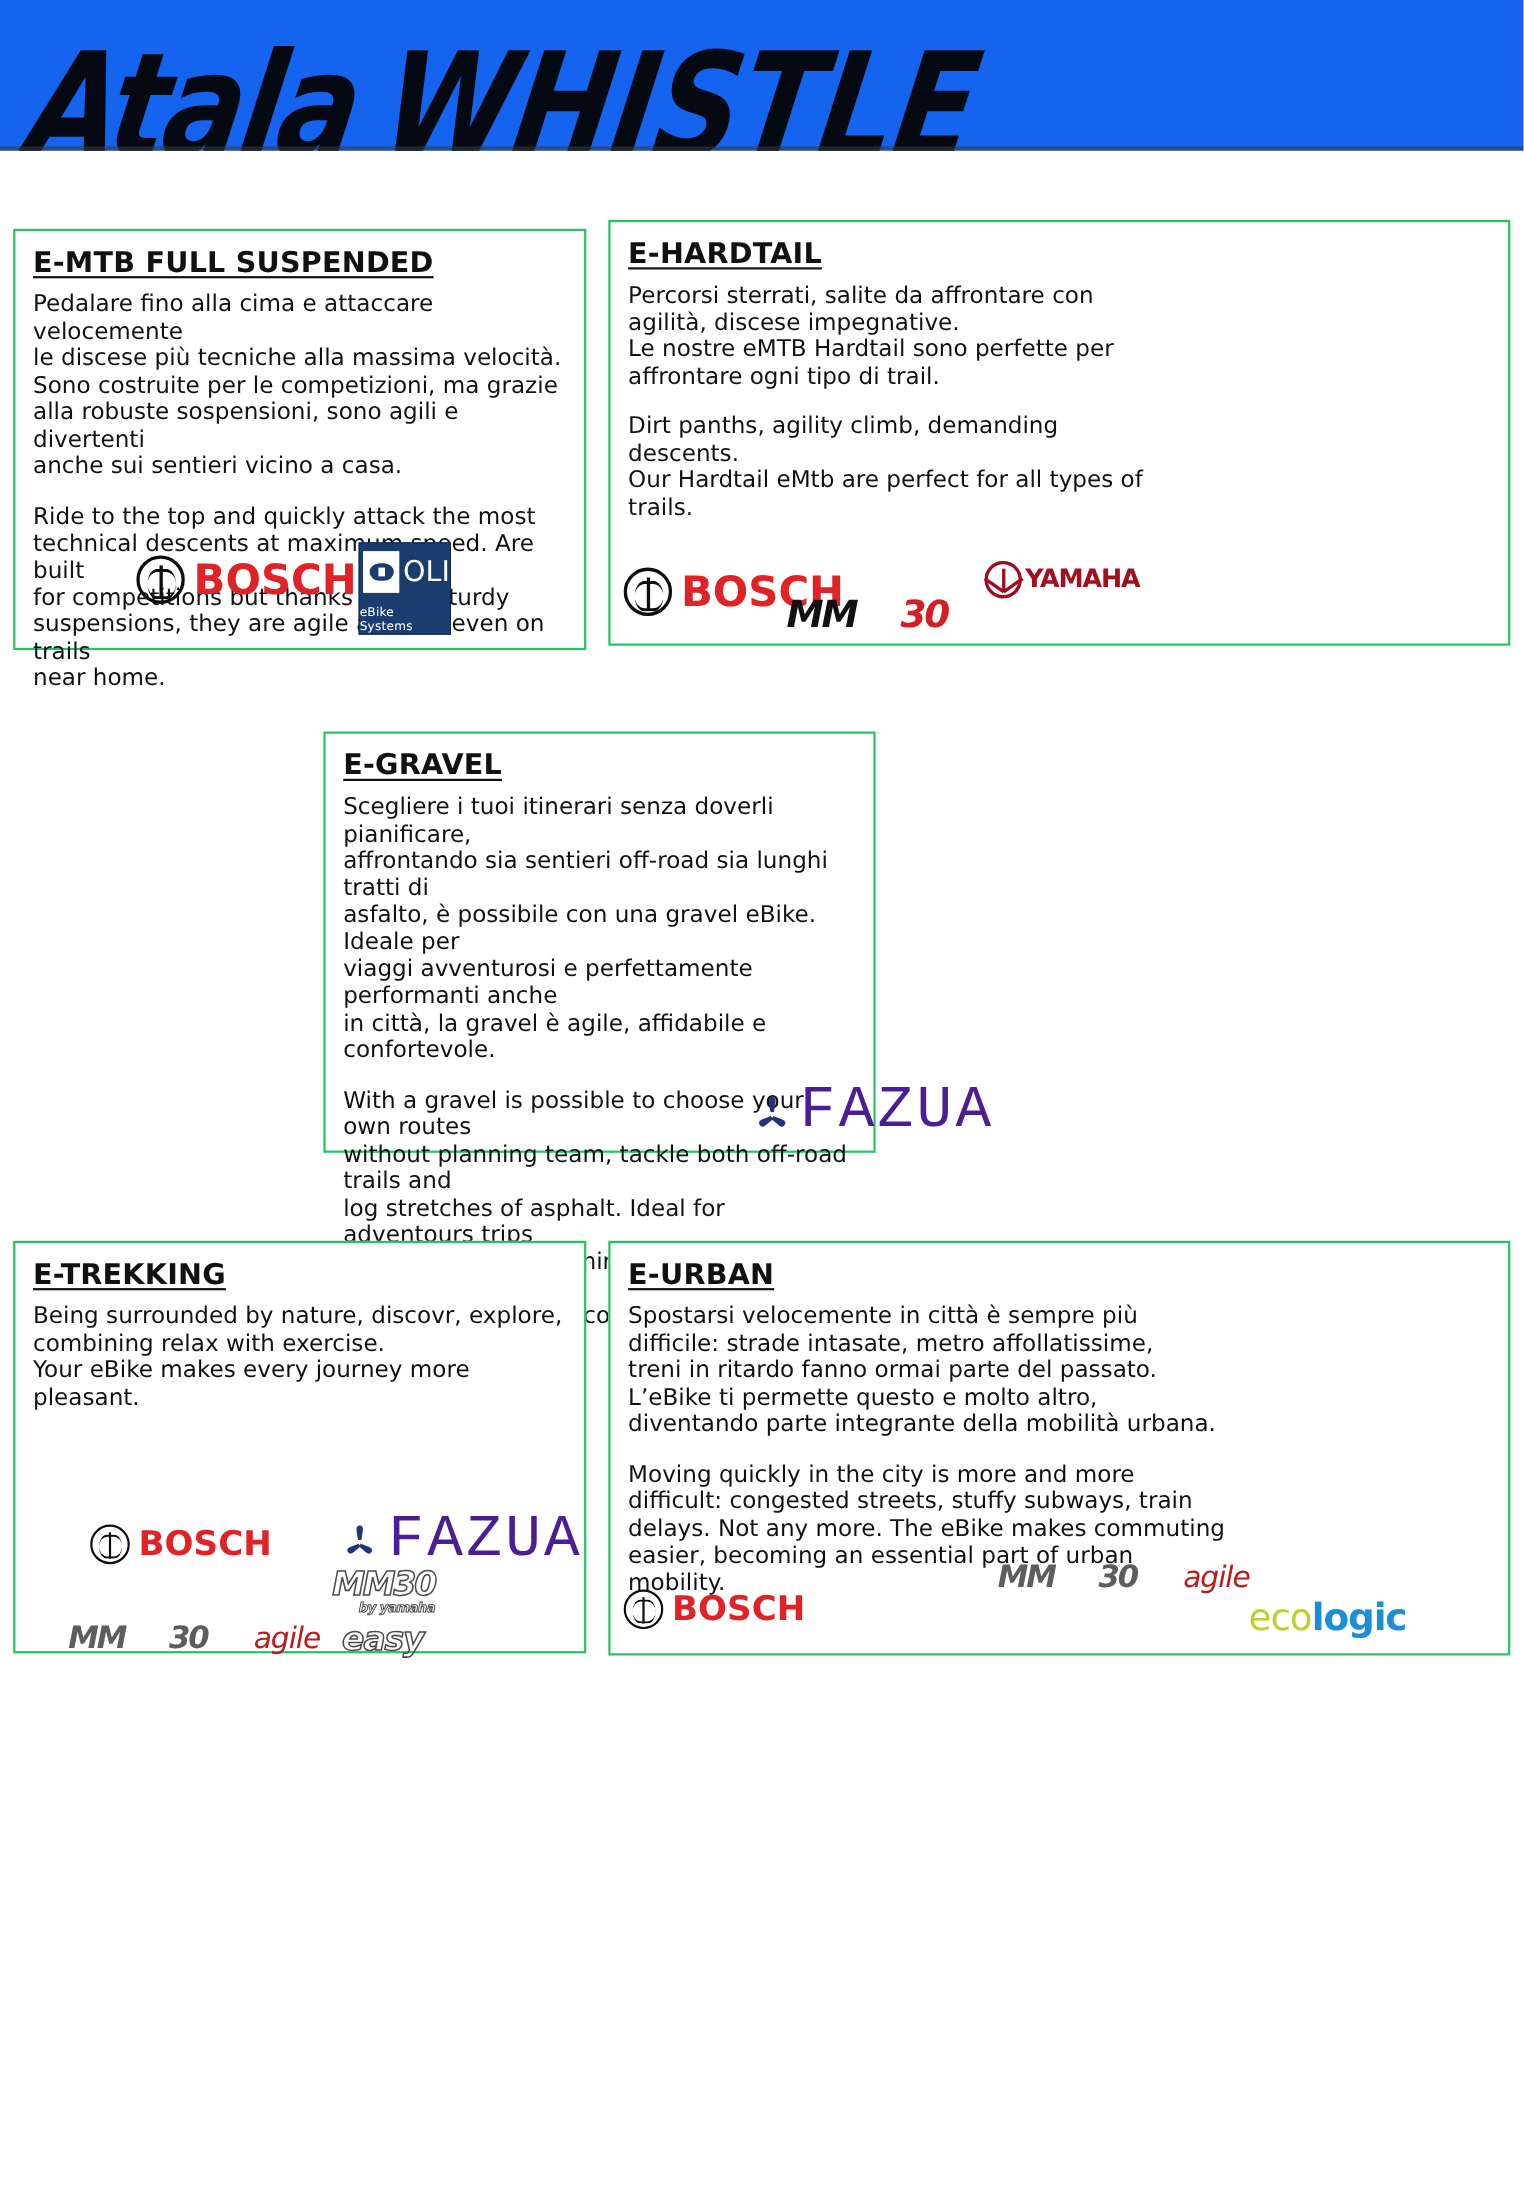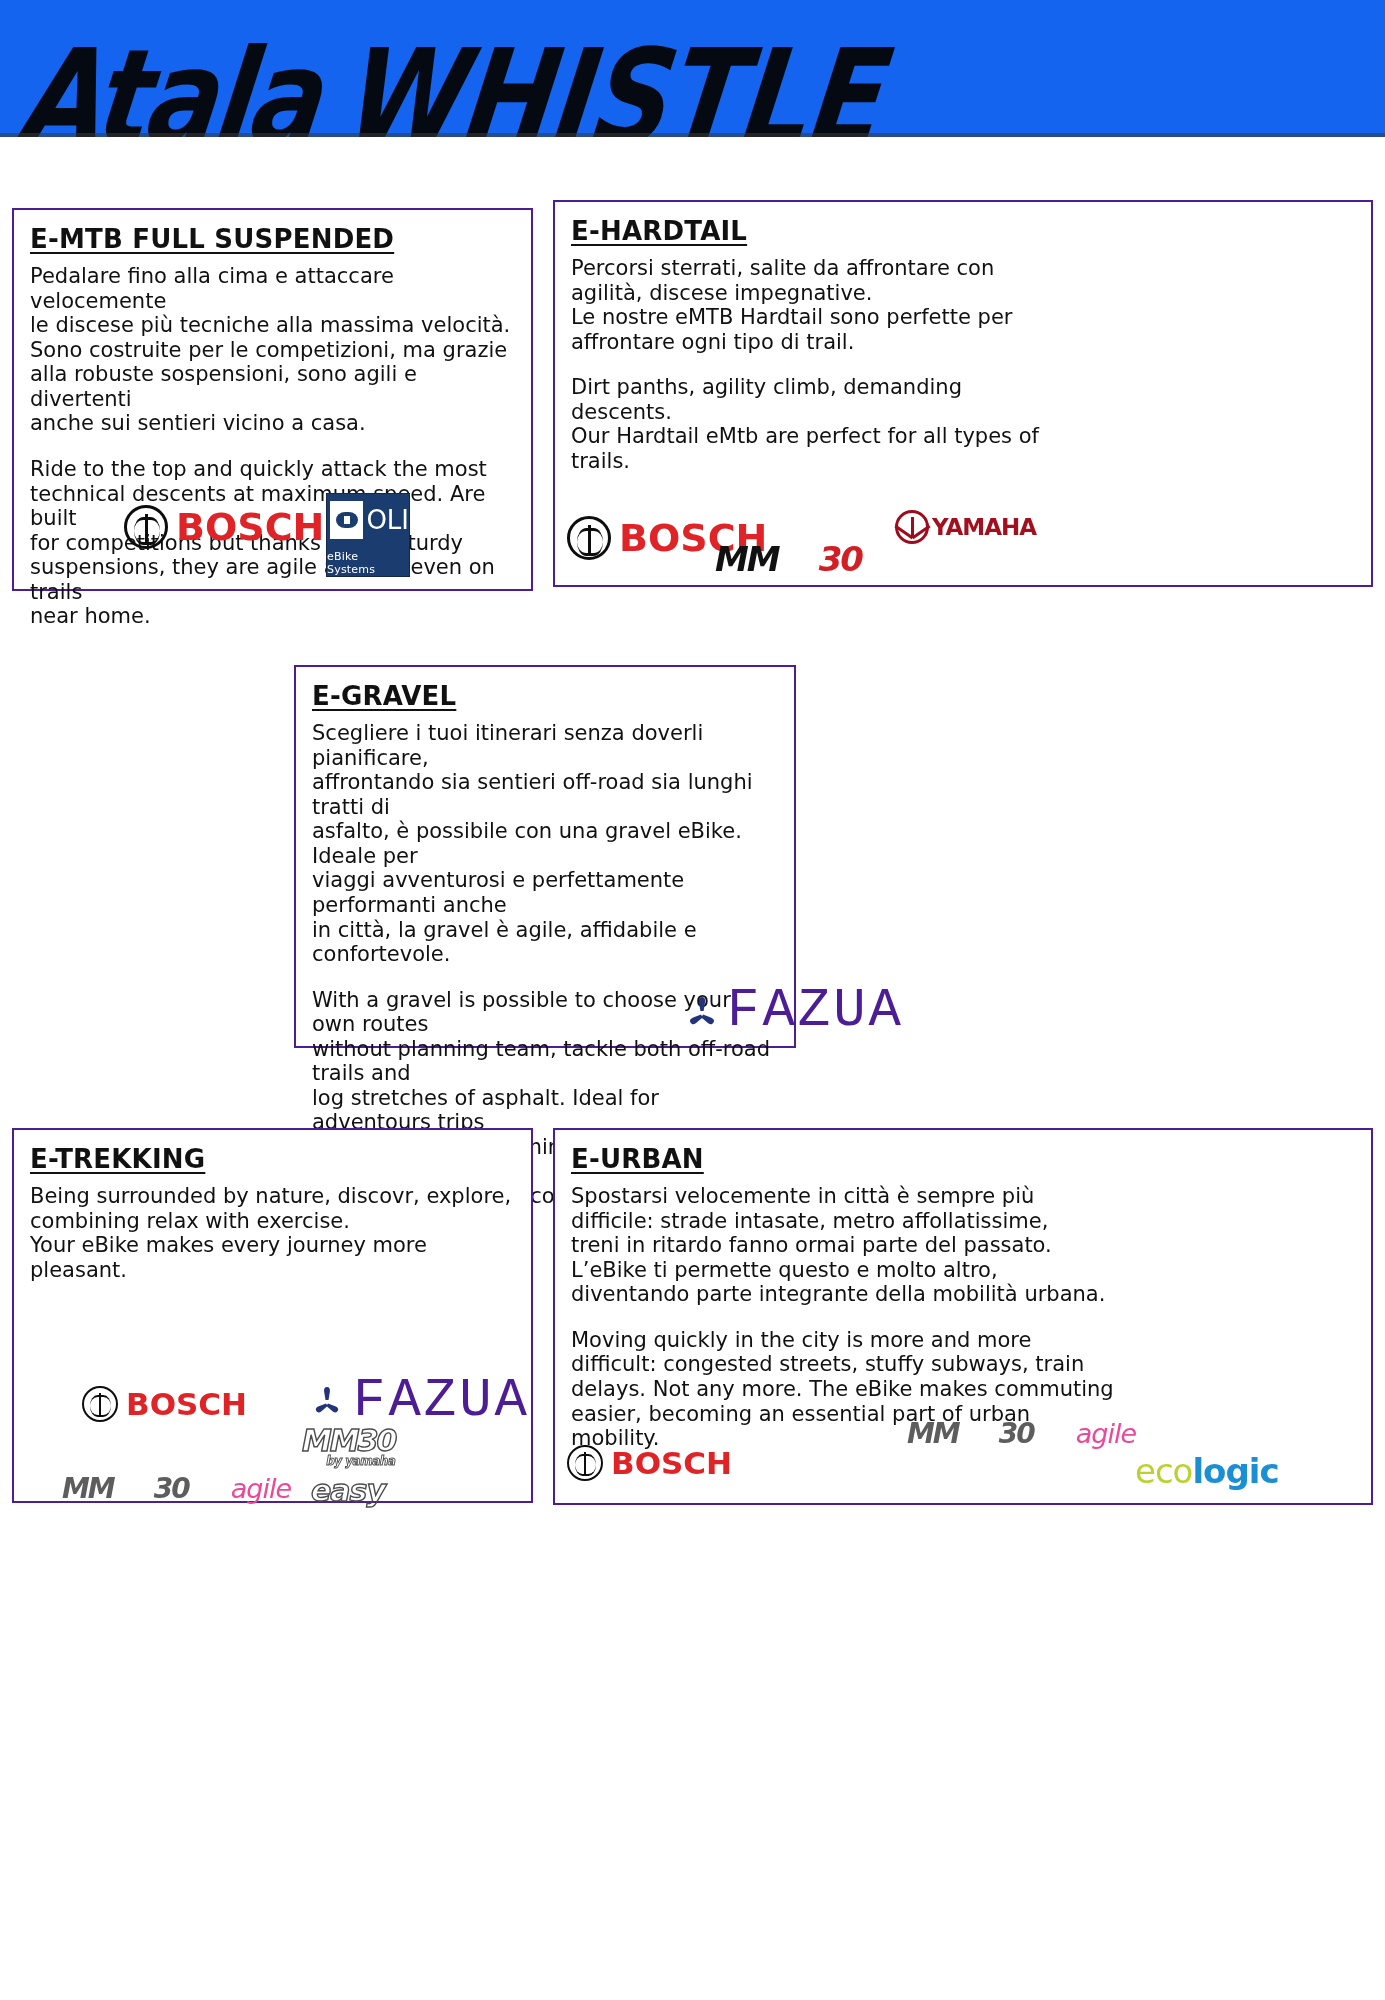--- a/index.html
+++ b/index.html
@@ -50,21 +50,21 @@
     position: absolute;
     left: 0; bottom: 0;
     width: 1385px; height: 4px;
     background: #3a3a3a;
     opacity: .55;
   }
 
   
   .card {
     position: absolute;
-    border: 2px solid #4c1d95;
+    border: 2px solid #22c55e;
     background: #ffffff;
     padding: 14px 16px 10px 16px;
   }
   .card-title {
     font-size: 26px;
     font-weight: bold;
     color: #111;
     text-decoration: underline;
     text-underline-offset: 4px;
     margin: 0 0 10px 0;
@@ -249,21 +249,21 @@
     gap: 40px;
   }
   .mm30-black { color: #111111; font-size: 34px; }
   .mm30-red   { color: #d21f26; font-size: 34px; }
   .mm30-gray  { color: #5d5d5d; font-size: 28px; }
   .agile {
     font-family: "DejaVu Sans", "Liberation Sans", sans-serif;
     font-style: italic;
     font-weight: 400;
     font-size: 27px;
-    color: #ec4899;
+    color: #b91c1c;
     letter-spacing: -1px;
     margin-left: 2px;
   }
   .outline-mark {
     font-family: "DejaVu Sans", "Liberation Sans", sans-serif;
     font-weight: 900;
     font-style: italic;
     letter-spacing: -2px;
     color: transparent;
     -webkit-text-stroke: 1.4px #4c4c4c;

